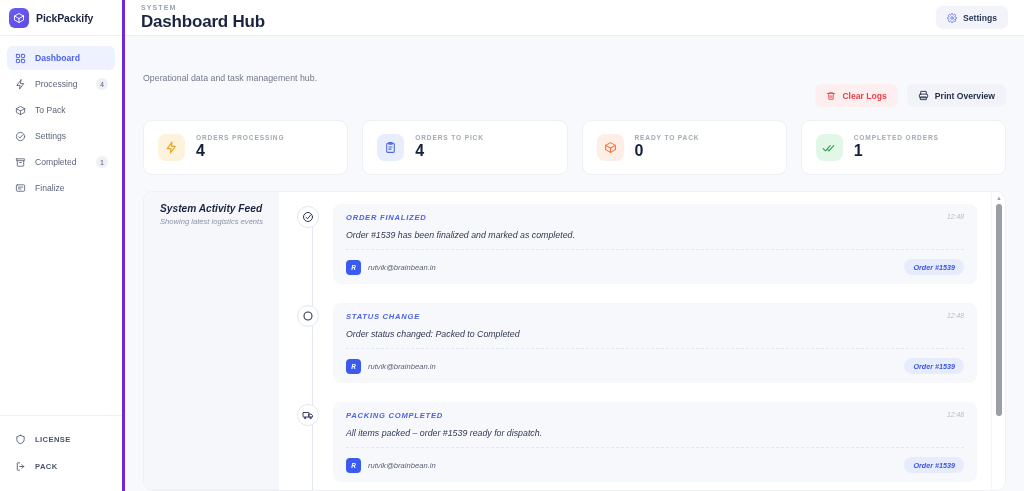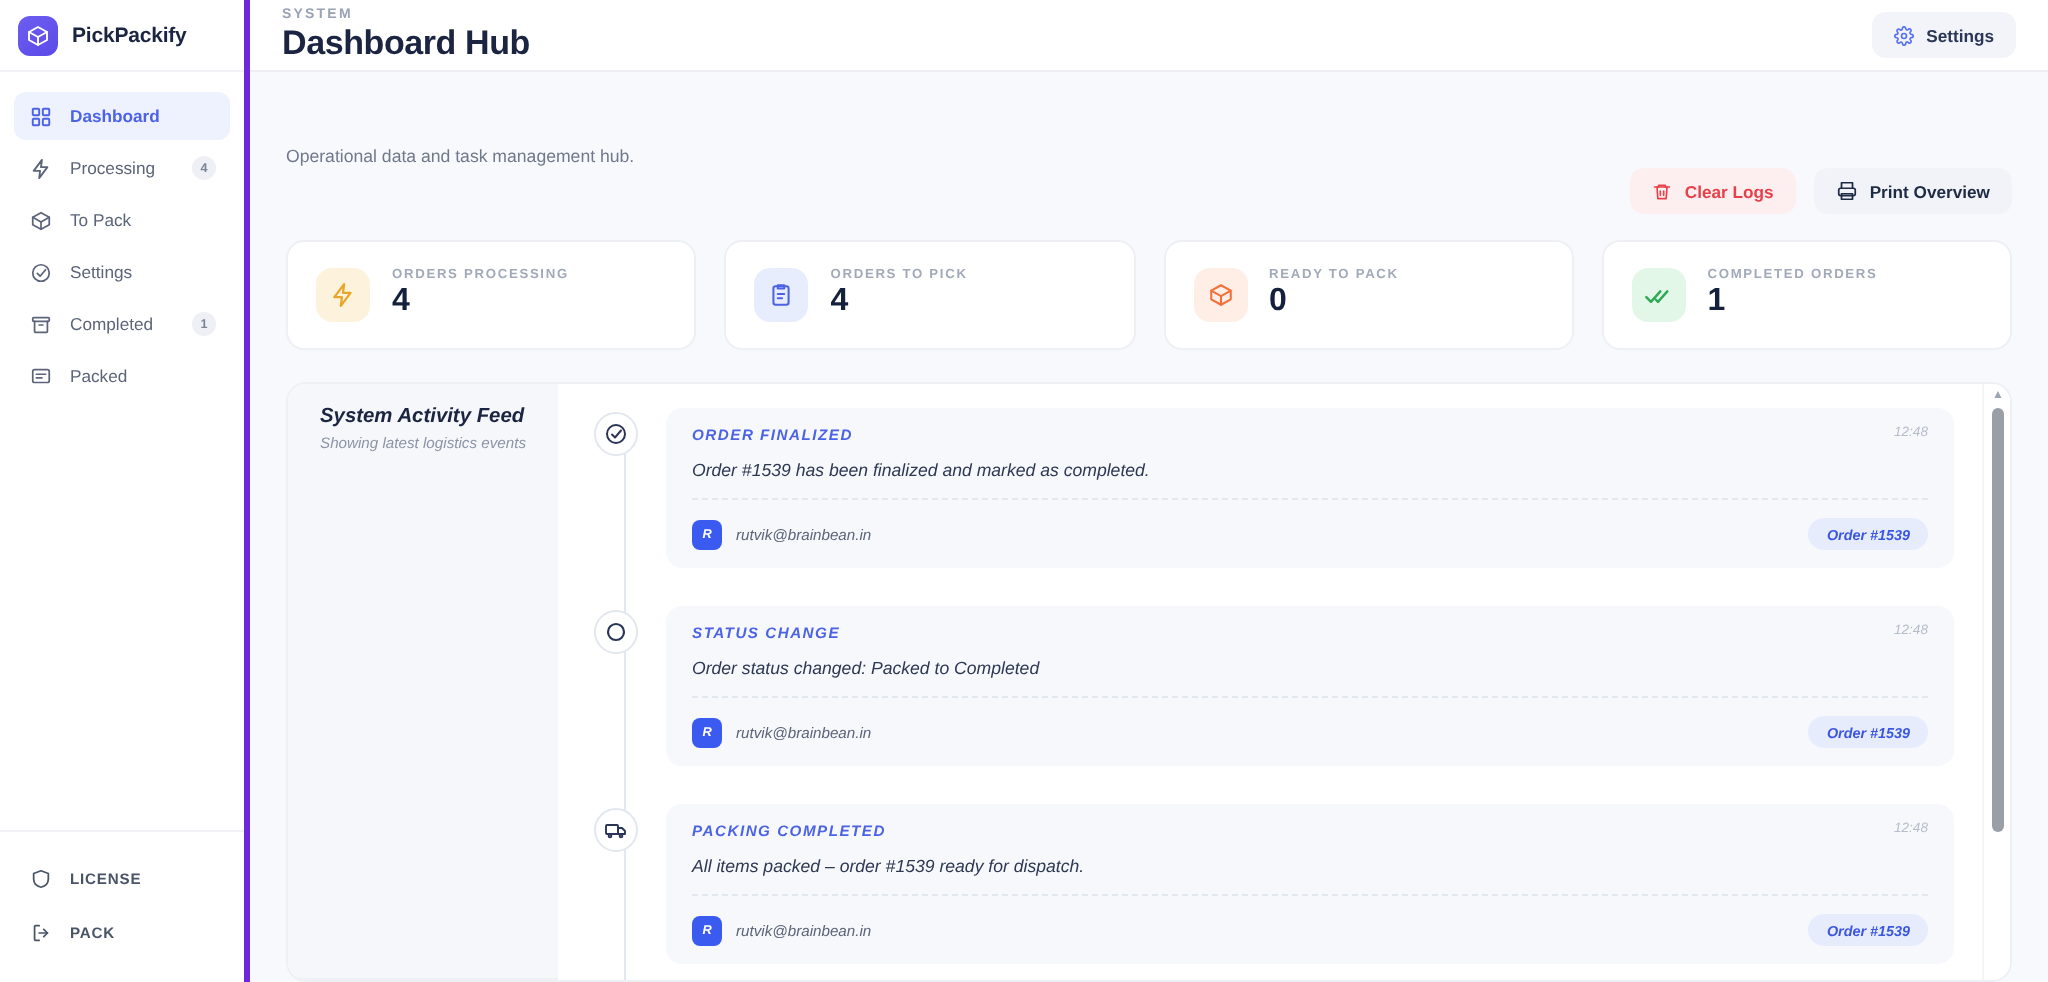--- a/index.html
+++ b/index.html
@@ -203,21 +203,21 @@
         <span class="nav-badge">1</span>
       </div>
 
       <div class="nav-item">
         <span class="ico">
           <svg width="11" height="11" viewBox="0 0 24 24" fill="none" stroke="#5b6478" stroke-width="1.9" stroke-linecap="round" stroke-linejoin="round">
             <rect x="3" y="4" width="18" height="14" rx="2"></rect>
               <path d="M7 9h10M7 13h6"></path>
           </svg>
         </span>
-        <span class="nav-label">Packed</span>
+        <span class="nav-label">Finalize</span>
       </div>
     </nav>
 
     <div class="nav-spacer"></div>
 
     <div class="nav-bottom">
       <div class="nav-item">
         <span class="ico">
           <svg width="11" height="11" viewBox="0 0 24 24" fill="none" stroke="#4a5469" stroke-width="1.9" stroke-linecap="round" stroke-linejoin="round">
             <path d="M12 3l8 3v6c0 5-4 8-8 9-4-1-8-4-8-9V6l8-3z"></path>

